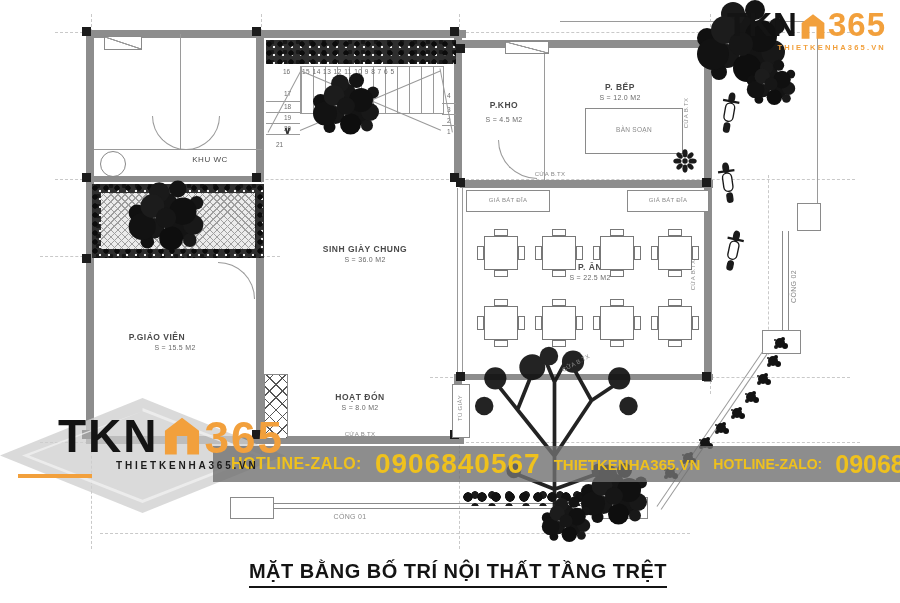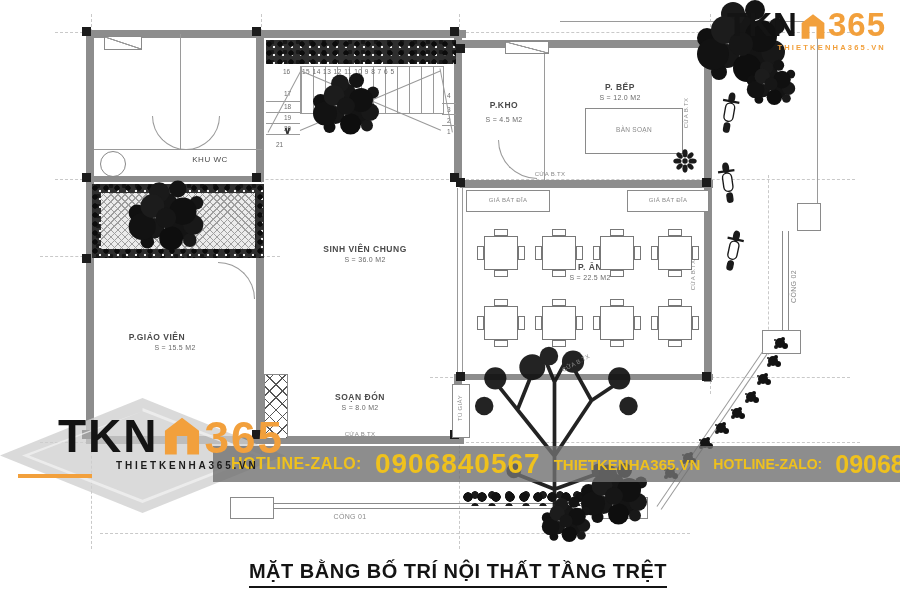--- a/index.html
+++ b/index.html
@@ -181,25 +181,25 @@
   <i class="p ln" style="left:442px;top:103px;width:14px;height:1px"></i>
   <i class="p ln" style="left:442px;top:114px;width:14px;height:1px"></i>
   <i class="p ln" style="left:442px;top:125px;width:14px;height:1px"></i>
   <i class="p ln" style="left:268px;top:132px;width:72px;height:1px;transform-origin:left center;transform:rotate(-62deg)"></i>
   <i class="p ln" style="left:440px;top:68px;width:65px;height:1px;transform-origin:left center;transform:rotate(79deg)"></i>
   <i class="p ln" style="left:300px;top:130px;width:153px;height:1px;transform-origin:left center;transform:rotate(-23deg)"></i>
   <i class="p ln" style="left:300px;top:70px;width:153px;height:1px;transform-origin:left center;transform:rotate(23deg)"></i>
   <div class="p" style="left:283px;top:124px;font-size:11px;font-weight:bold;color:#333">∨</div>
   <i class="p tblob" style="left:340px;top:100px;transform:scale(1.5)"></i>
 
-  <div class="p rname" style="left:295px;top:244px;width:140px">SINH VIÊN CHUNG</div>
+  <div class="p rname" style="left:295px;top:244px;width:140px">SINH GIÀY CHUNG</div>
   <div class="p rarea" style="left:295px;top:256px;width:140px">S = 36.0 M2</div>
 
   <div class="p xhatch" style="left:264px;top:374px;width:22px;height:63px"></div>
-  <div class="p rname" style="left:305px;top:392px;width:110px">SOẠN ĐÓN</div>
+  <div class="p rname" style="left:305px;top:392px;width:110px">HOẠT ĐÓN</div>
   <div class="p rarea" style="left:305px;top:404px;width:110px">S = 8.0 M2</div>
   <div class="p slabel" style="left:320px;top:431px;width:80px">CỬA B.TX</div>
   <i class="p box" style="left:452px;top:384px;width:16px;height:52px"></i>
   <div class="p slabel" style="left:438px;top:405px;width:44px;transform:rotate(-90deg)">TỦ GIÀY</div>
 
   <i class="p win" style="left:505px;top:41px;width:42px;height:11px"></i>
   <i class="p arc arc-bl" style="left:498px;top:140px;width:38px;height:38px"></i>
   <div class="p rname" style="left:466px;top:100px;width:76px">P.KHO</div>
   <div class="p rarea" style="left:466px;top:116px;width:76px">S = 4.5 M2</div>
   <div class="p rname" style="left:565px;top:82px;width:110px">P. BẾP</div>

